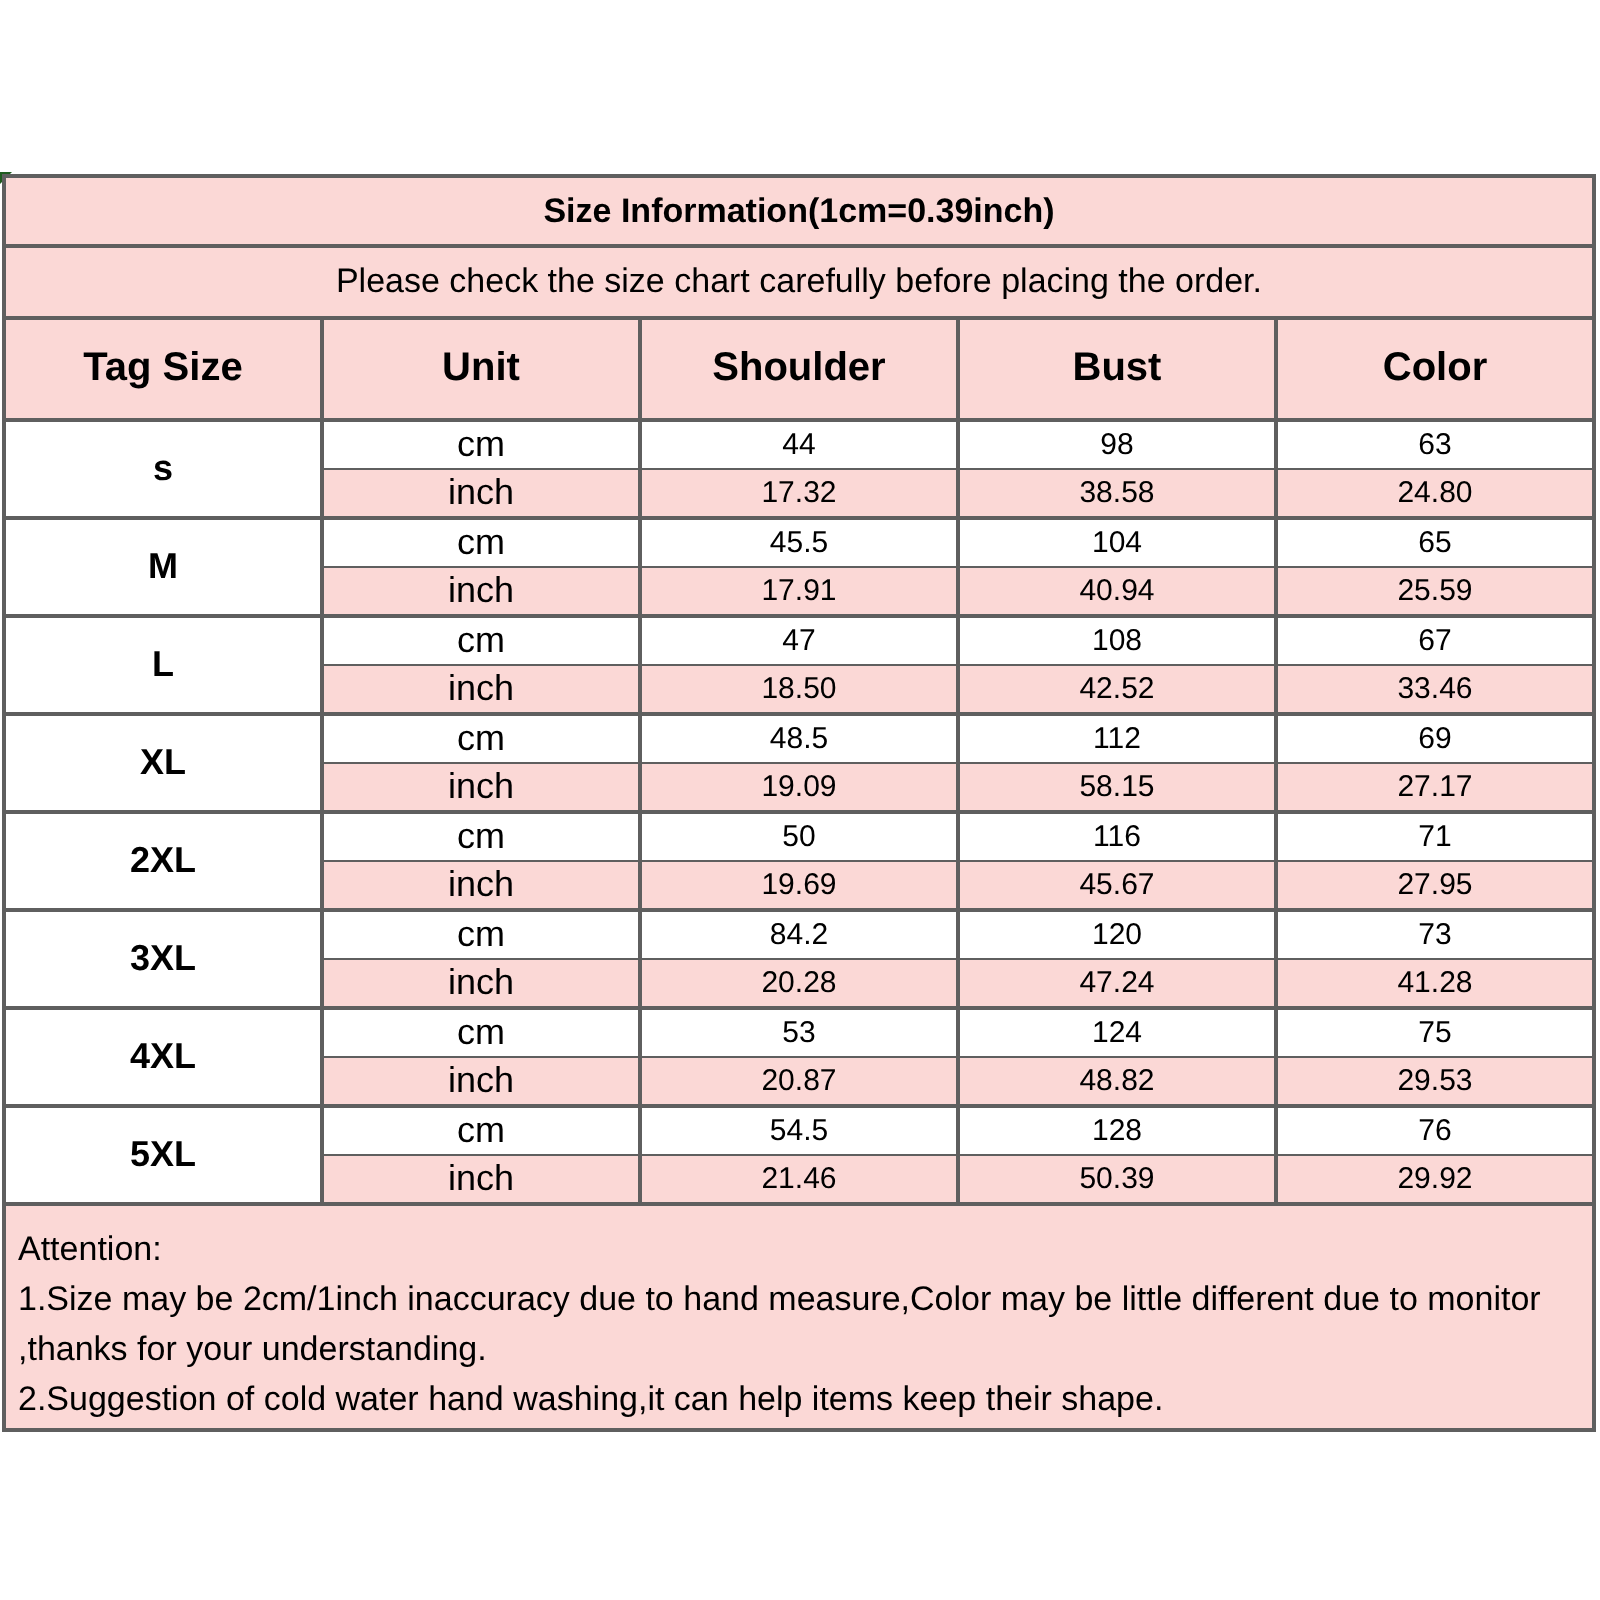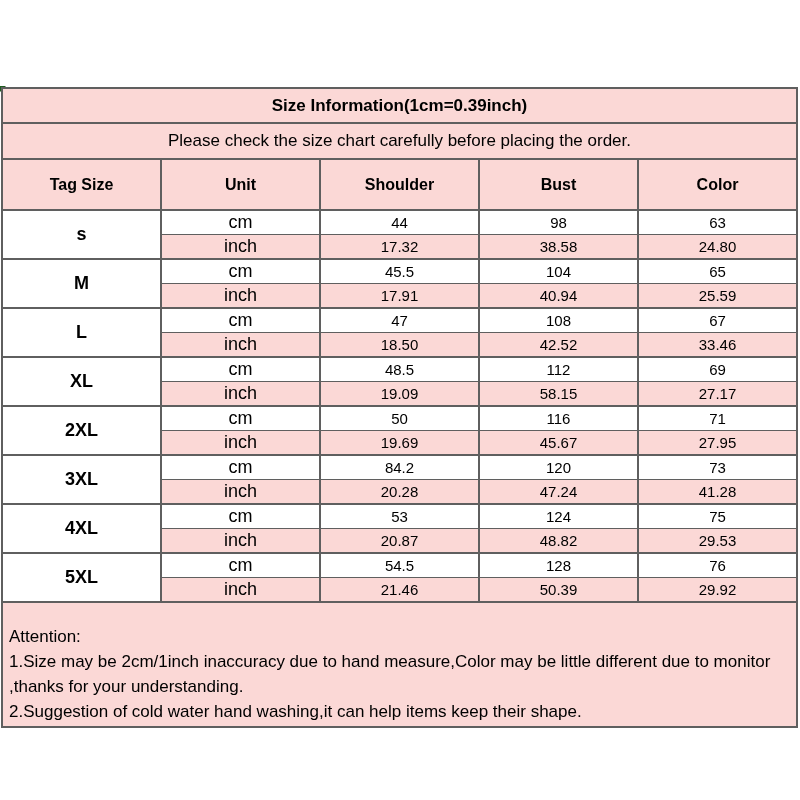--- a/index.html
+++ b/index.html
@@ -15,36 +15,36 @@
   td,th{border:2px solid #5f5f5f;vertical-align:middle;overflow:hidden;}
   col{width:20%;}
   .title-cell{
     background:#fbd8d6;font-weight:bold;font-size:17px;text-align:center;
     height:31px;
   }
   .subtitle-cell{
     background:#fbd8d6;font-size:17px;text-align:center;height:32px;font-weight:normal;margin-top:24px;
   }
   th.col-head{
-    background:#fbd8d6;font-weight:bold;font-size:16px;text-align:center;height:47px;
+    background:#fbd8d6;font-weight:bold;font-size:20px;text-align:center;height:47px;
   }
   td.tag{
     font-weight:bold;font-size:18px;text-align:center;background:#ffffff;
   }
   td.unit{font-size:18px;text-align:center;}
   td.num{font-size:15px;text-align:center;}
   tr.u-cm td{background:#ffffff;height:21px;}
   tr.u-inch td{background:#fbd8d6;height:21px;}
   tr.u-cm td.tag{height:auto;}
   
   tr.u-cm td:not(.tag){border-bottom-width:1px;border-radius:11px;}
   tr.u-inch td{border-top-width:1px;}
   td.attention{
     background:#fbd8d6;font-size:17px;text-align:left;vertical-align:top;
-    padding:21px 6px 2px 6px;line-height:25px;height:96px;
+    padding:9px 6px 2px 6px;line-height:25px;height:96px;
   }
   td.attention div{white-space:nowrap;}
   .corner-artifact{
     position:absolute;top:86px;left:0;width:6px;height:6px;
     background:#1f5c1f;clip-path:polygon(0 0,100% 0,0 100%);
   }
 </style>
 </head>
 <body>
 

